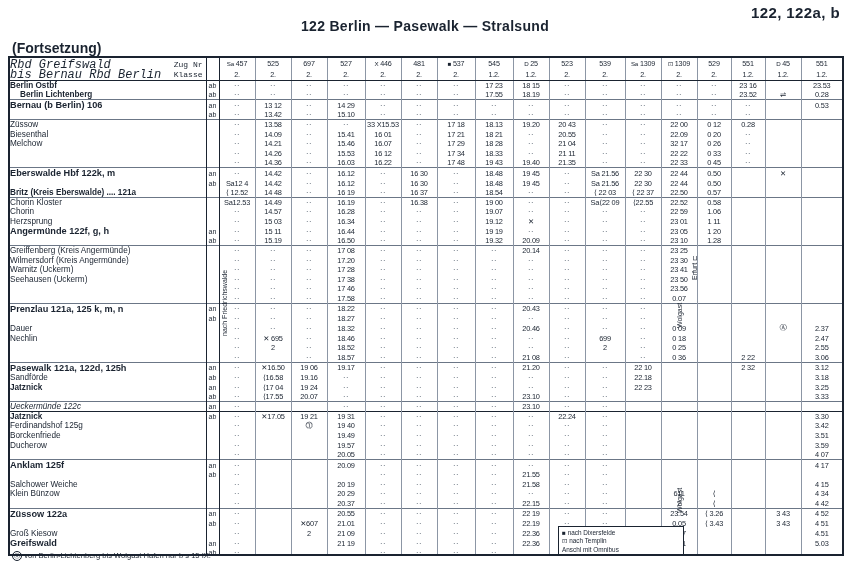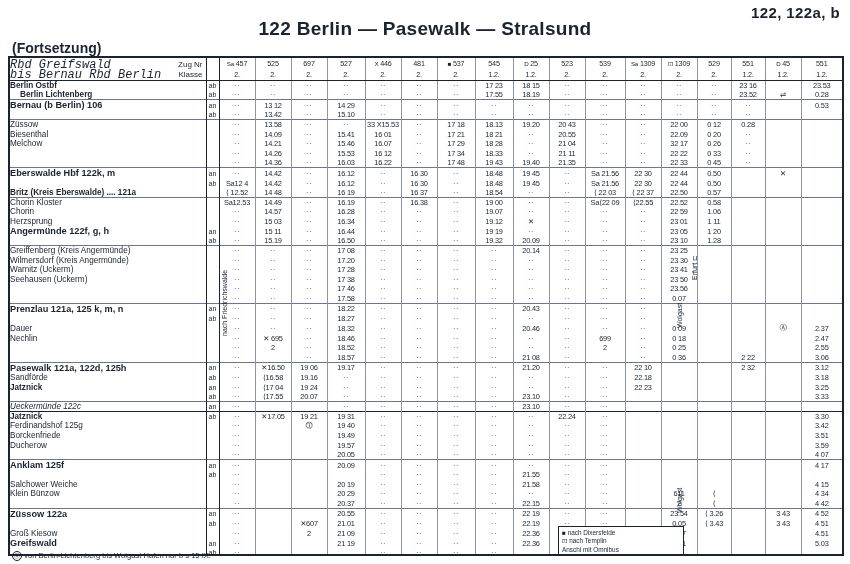--- a/index.html
+++ b/index.html
@@ -11,21 +11,21 @@
     overflow:hidden;
   }
   #page{position:relative;width:850px;height:436px;}
 
   .hdr-right{
     position:absolute;right:10px;top:4px;
     font-size:15px;font-weight:bold;letter-spacing:.4px;
   }
   .hdr-title{
     position:absolute;left:0;right:0;top:18px;
-    text-align:center;font-size:19px;font-weight:bold;letter-spacing:.3px;
+    text-align:center;font-size:14px;font-weight:bold;letter-spacing:.3px;
   }
   .hdr-cont{
     position:absolute;left:12px;top:40px;font-size:14px;font-weight:bold;
   }
 
   .table-wrap{
     position:absolute;left:8px;top:56px;width:832px;height:496px;
     border:2px solid #1a2330;
     background:#fff;
     overflow:hidden;
@@ -130,21 +130,21 @@
       </colgroup>
 
       <tbody id="thead-rows">
           <tr class="hdrow">
             <td class="stub" rowspan="2" style="border-bottom: 0px;">
               <div style="display:flex;justify-content:space-between;align-items:flex-start;height:100%;padding-top:2px;">
                 <div style="font-style:italic;font-size:12px;line-height:10px;font-family:Liberation Mono, monospace;">
                   <div>Rbd Greifswald</div>
                   <div>bis Bernau Rbd Berlin</div>
                 </div>
-                <div style="text-align:right;font-size:8px;line-height:10px;padding-right:3px;">
+                <div style="text-align:right;font-size:8px;line-height:10px;padding-right:3px;font-family:Liberation Mono, monospace;">
                   <div>Zug Nr</div>
                   <div>Klasse</div>
                 </div>
               </div>
             </td>
             <td class="adz" rowspan="2"></td>
             <td class="col"><span class="sm">Sa</span> 457</td>
             <td class="col"><span class="sm"></span> 525</td>
             <td class="col"><span class="sm"></span> 697</td>
             <td class="col"><span class="sm"></span> 527</td>

